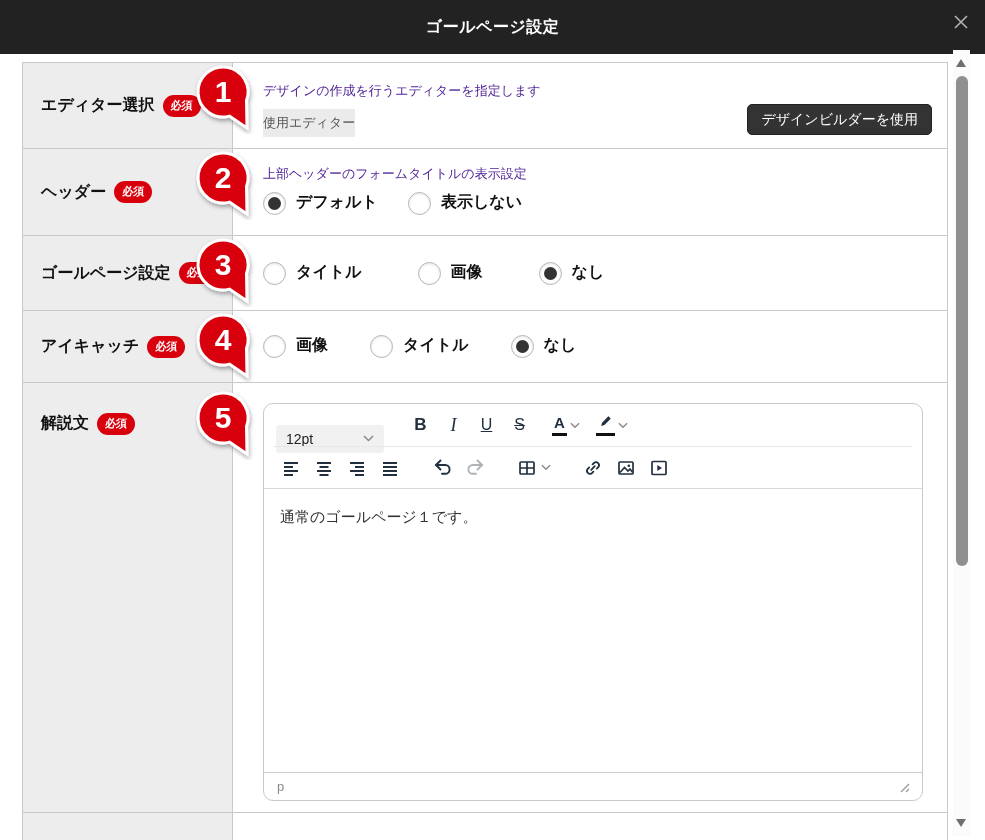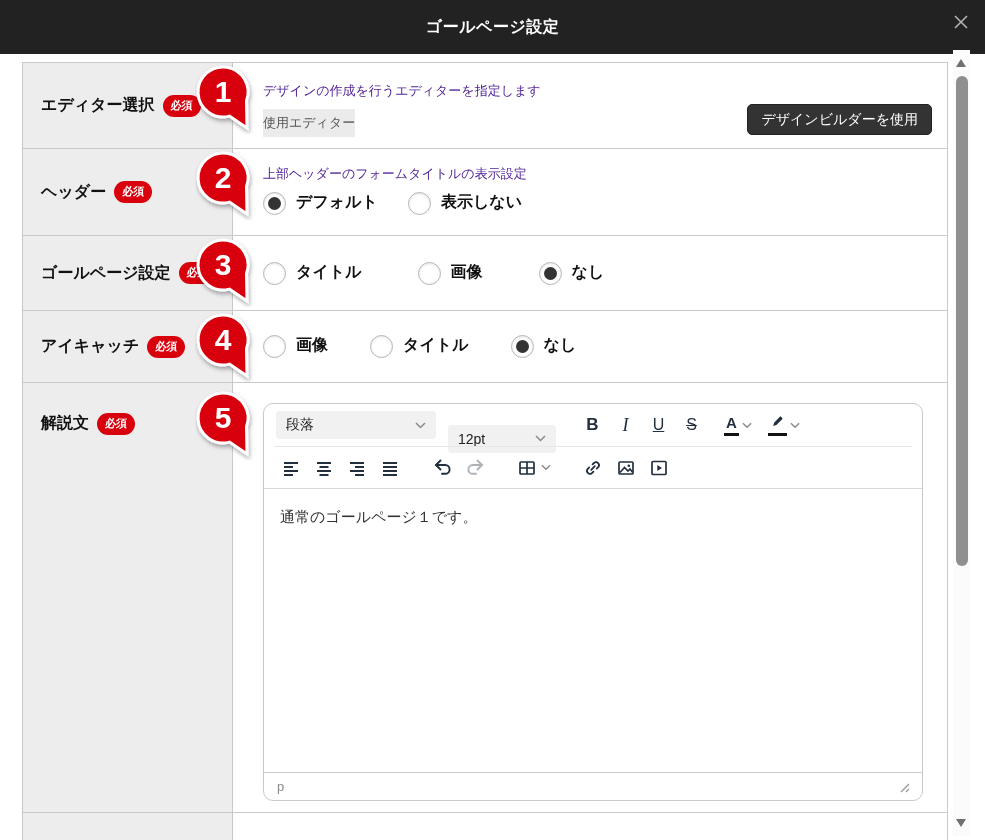--- a/index.html
+++ b/index.html
@@ -197,26 +197,20 @@
       <span class="badge">必須</span>
     </div>
     <svg class="balloon balloon--low" width="60" height="70" viewBox="0 0 60 70">
       <path d="M51.5 36.6 A25 25 0 1 0 34.5 52.1 L52 64 Z" fill="#d8000c" stroke="#ffffff" stroke-width="3" filter="url(#bshadow)"></path>
       <text x="28" y="38" text-anchor="middle" font-size="30" font-weight="bold" fill="#ffffff">5</text>
     </svg>
     <div class="row-content">
       <div class="editor">
 
         <div class="tb1">
-          <div class="select select--format">
-            <span>段落</span>
-            <svg width="11" height="7" viewBox="0 0 11 7">
-                <path d="M1 1 L5.5 5.5 L10 1" fill="none" stroke="#8a8a8a" stroke-width="1.5"></path>
-              </svg>
-          </div>
           <div class="select select--size">
             <span>12pt</span>
             <svg width="11" height="7" viewBox="0 0 11 7">
                 <path d="M1 1 L5.5 5.5 L10 1" fill="none" stroke="#8a8a8a" stroke-width="1.5"></path>
               </svg>
           </div>
           <span class="sp"></span>
           <span class="tbtn tbtn--bold">B</span>
           <span class="tbtn tbtn--italic">I</span>
           <span class="tbtn tbtn--underline">U</span>

